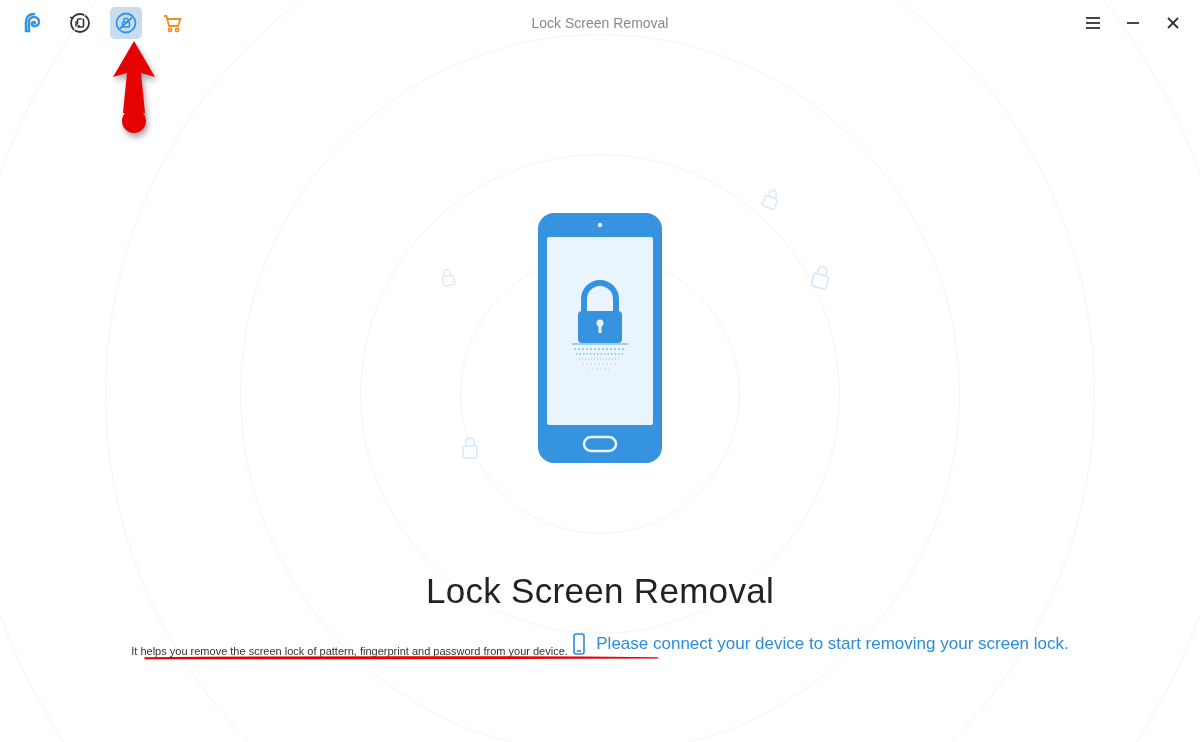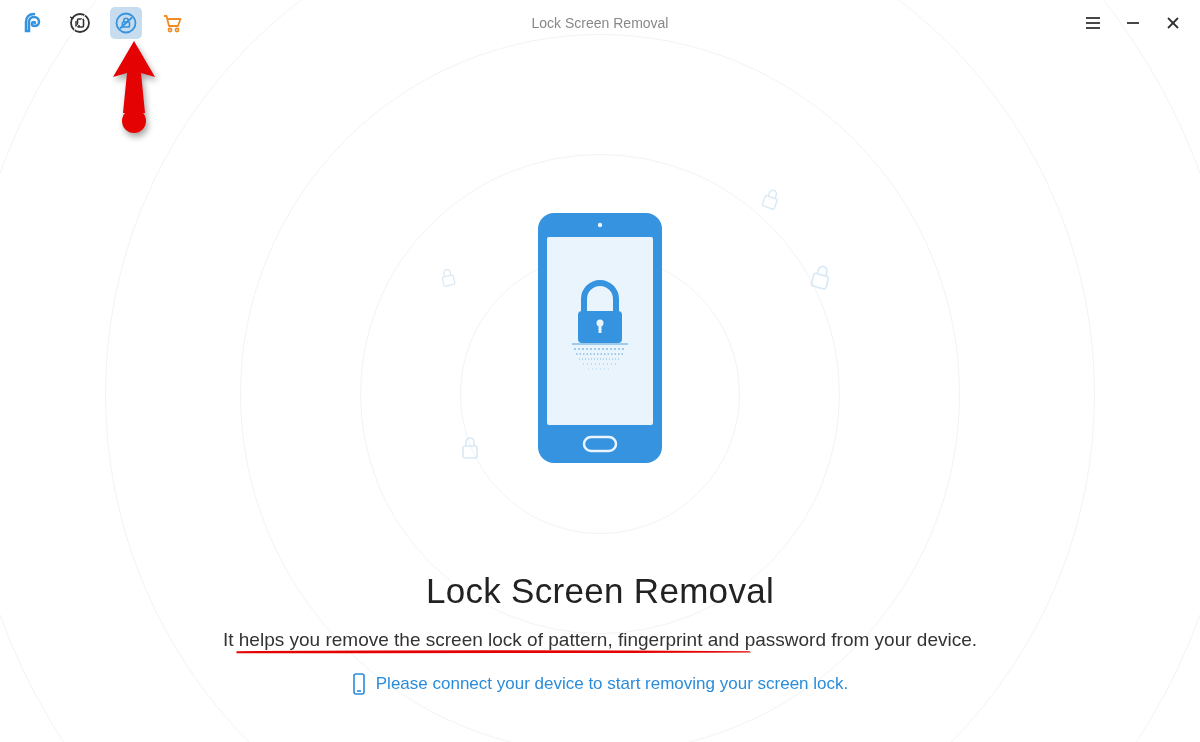--- a/index.html
+++ b/index.html
@@ -117,21 +117,21 @@
       font-weight: 300;
       color: #222;
       letter-spacing: 0.3px;
     }
     .subtitle-wrap {
       margin-top: 18px;
       position: relative;
       display: inline-block;
     }
     .subtitle {
-      font-size: 19px;
+      font-size: 11px;
       color: #333;
       font-weight: 400;
     }
     .underline {
       position: absolute;
       left: 12px;
       right: -8px;
       bottom: -4px;
       height: 6px;
       pointer-events: none;

